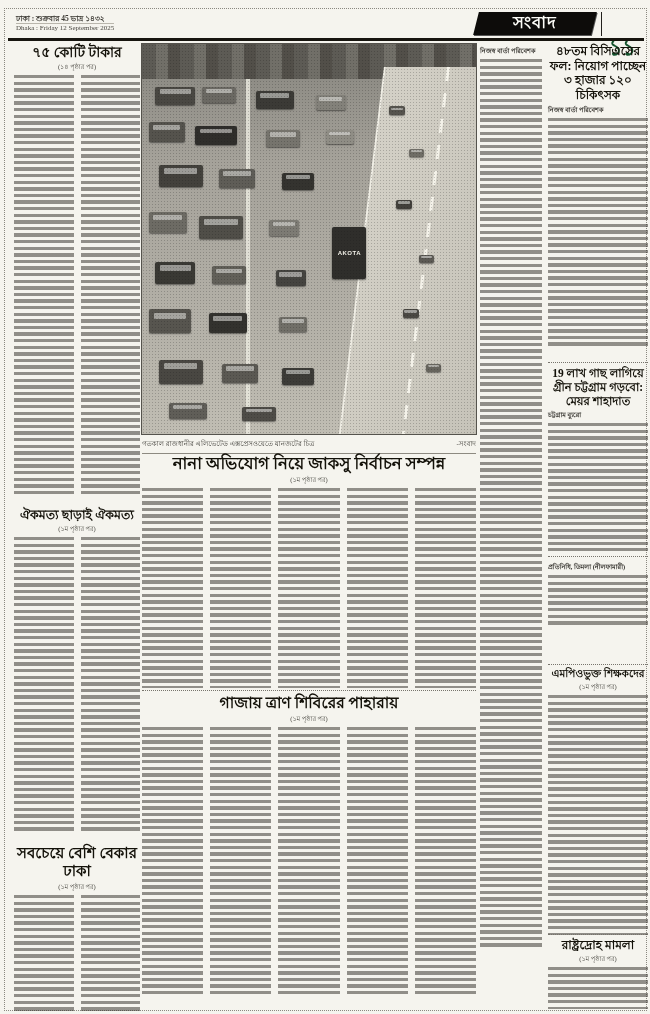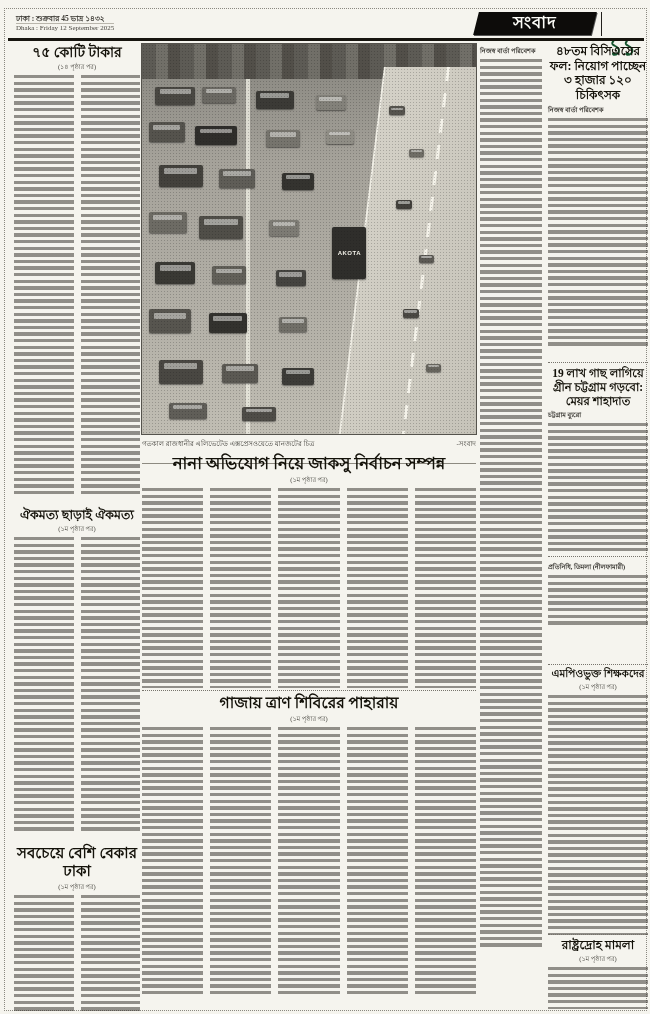--- a/index.html
+++ b/index.html
@@ -66,21 +66,21 @@
   .p-lane{position:absolute;left:31%;top:9%;width:4px;height:91%;background:#e9e7dd;opacity:.85;}
   .veh{position:absolute;border-radius:2px;box-shadow:0 1px 1.5px rgba(0,0,0,.45);}
   .veh .ws{position:absolute;left:12%;right:12%;top:14%;height:26%;background:rgba(230,230,225,.55);border-radius:1px;}
   .akota{
     position:absolute;display:flex;align-items:center;justify-content:center;
     color:#f4f2ea;font-size:6px;font-weight:bold;letter-spacing:.5px;
     font-family:"Liberation Sans","DejaVu Sans",sans-serif;
     border-radius:2px;box-shadow:0 1px 2px rgba(0,0,0,.5);
   }
   .caption{position:absolute;left:142px;top:438px;width:334px;font-size:7px;color:#3a3833;
-    display:flex;justify-content:space-between;border-bottom:1px solid #8d8a81;padding-bottom:13px;}
+    display:flex;justify-content:space-between;border-bottom:1px solid #8d8a81;padding-bottom:3px;}
   
   .left-col{left:14px;width:126px;}
   .mid-col{left:142px;width:334px;}
   .pak-col{left:480px;width:62px;}
   .right-col{left:548px;width:100px;}
 </style>
 </head>
 <body>
 
 <div class="frame"></div>

